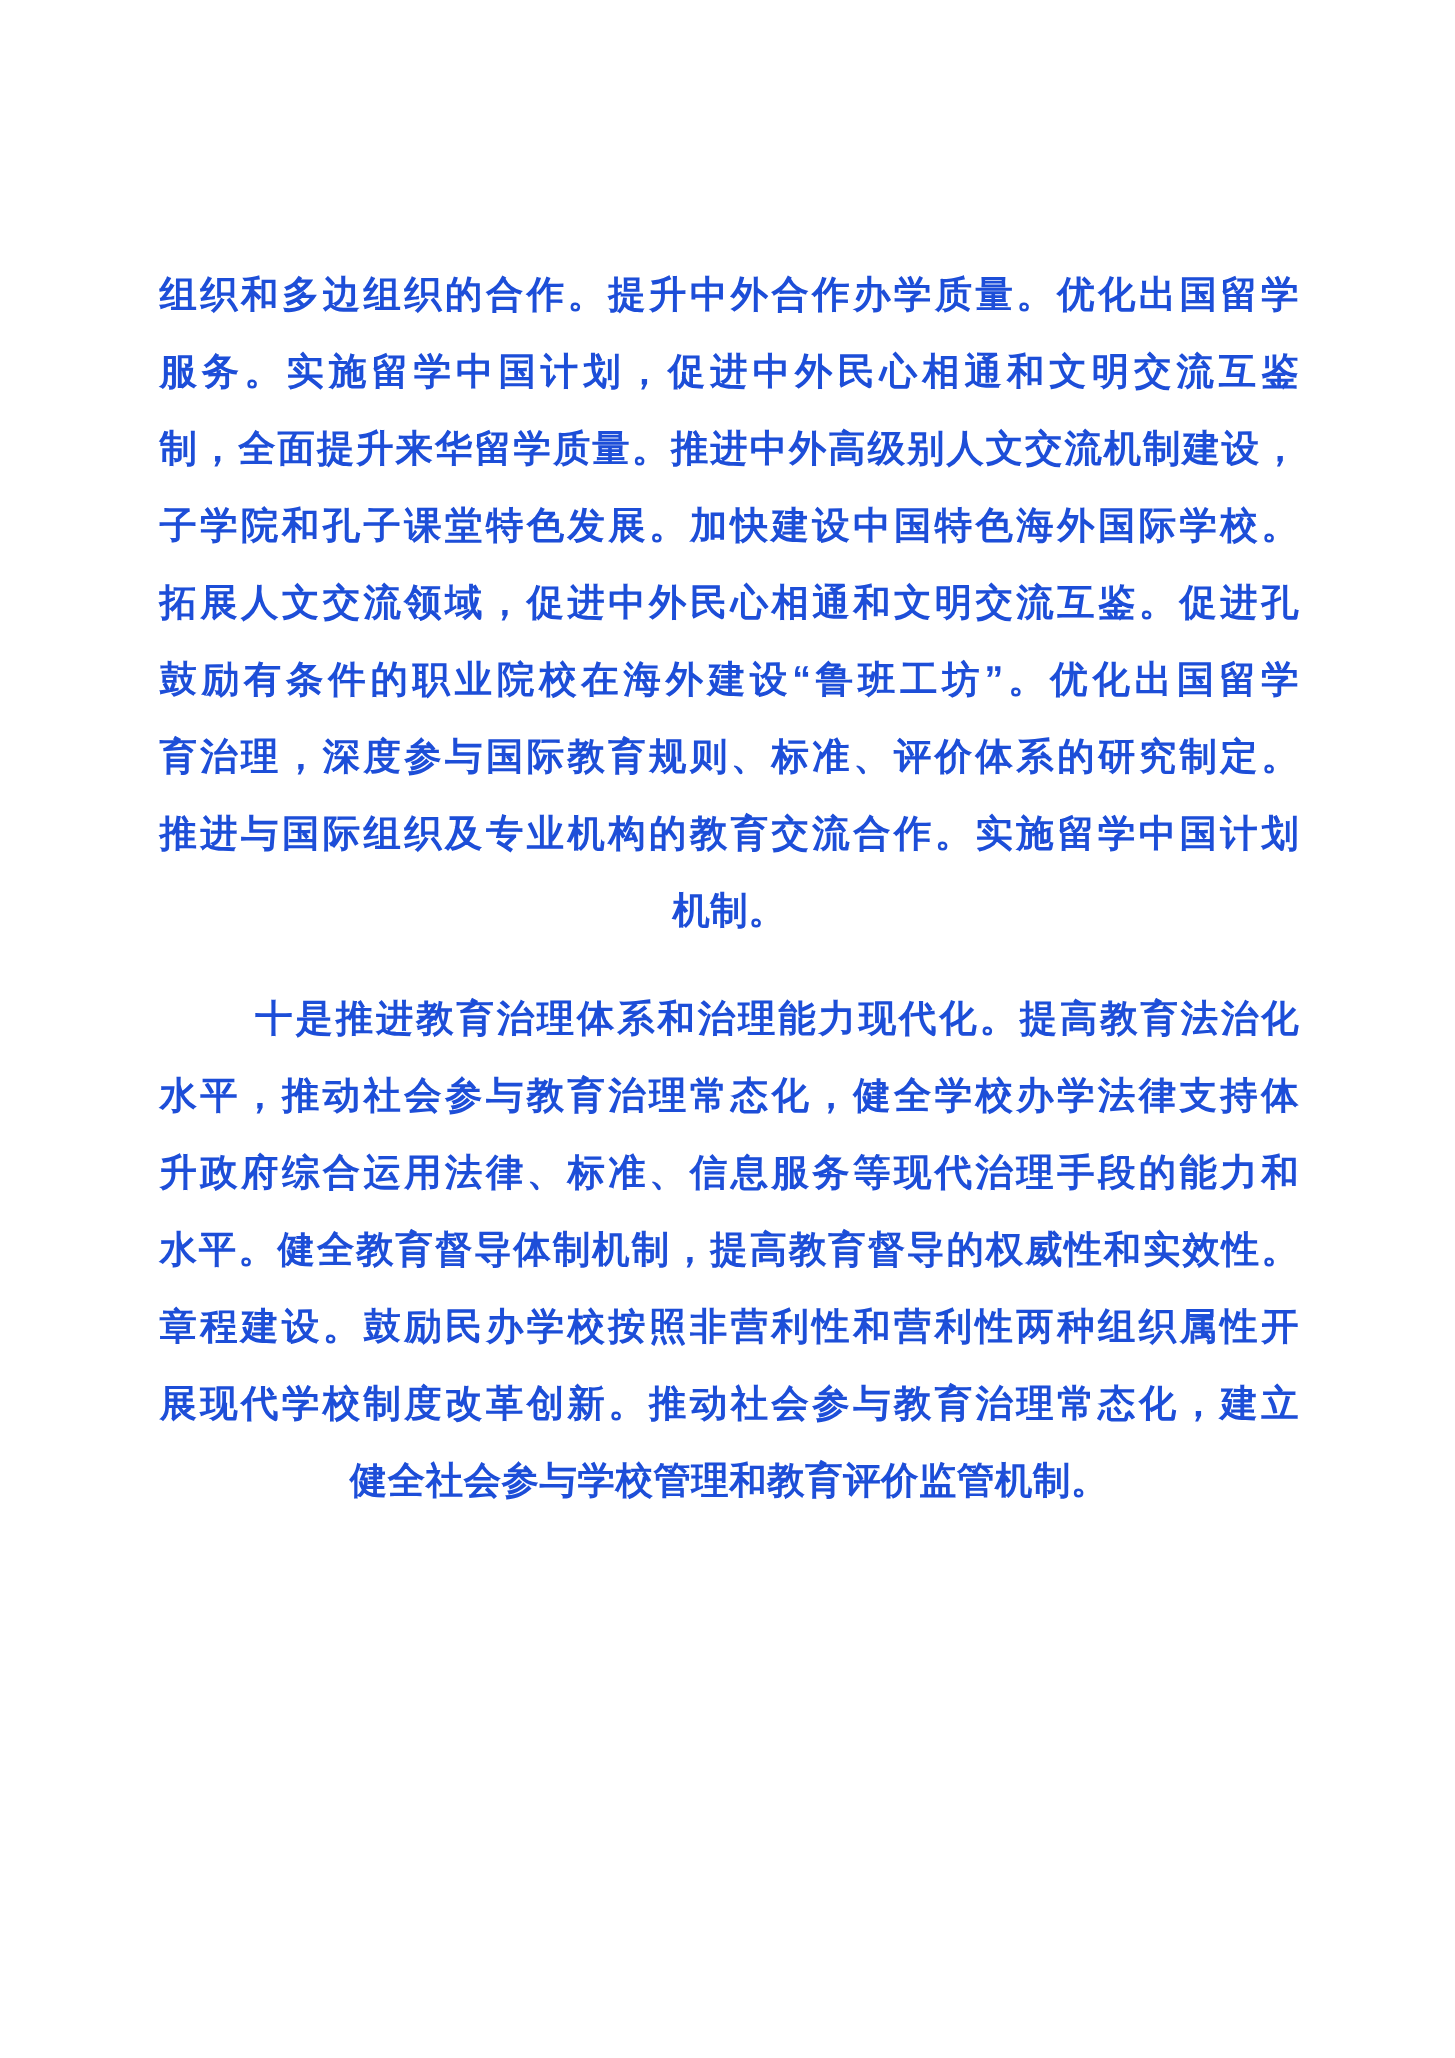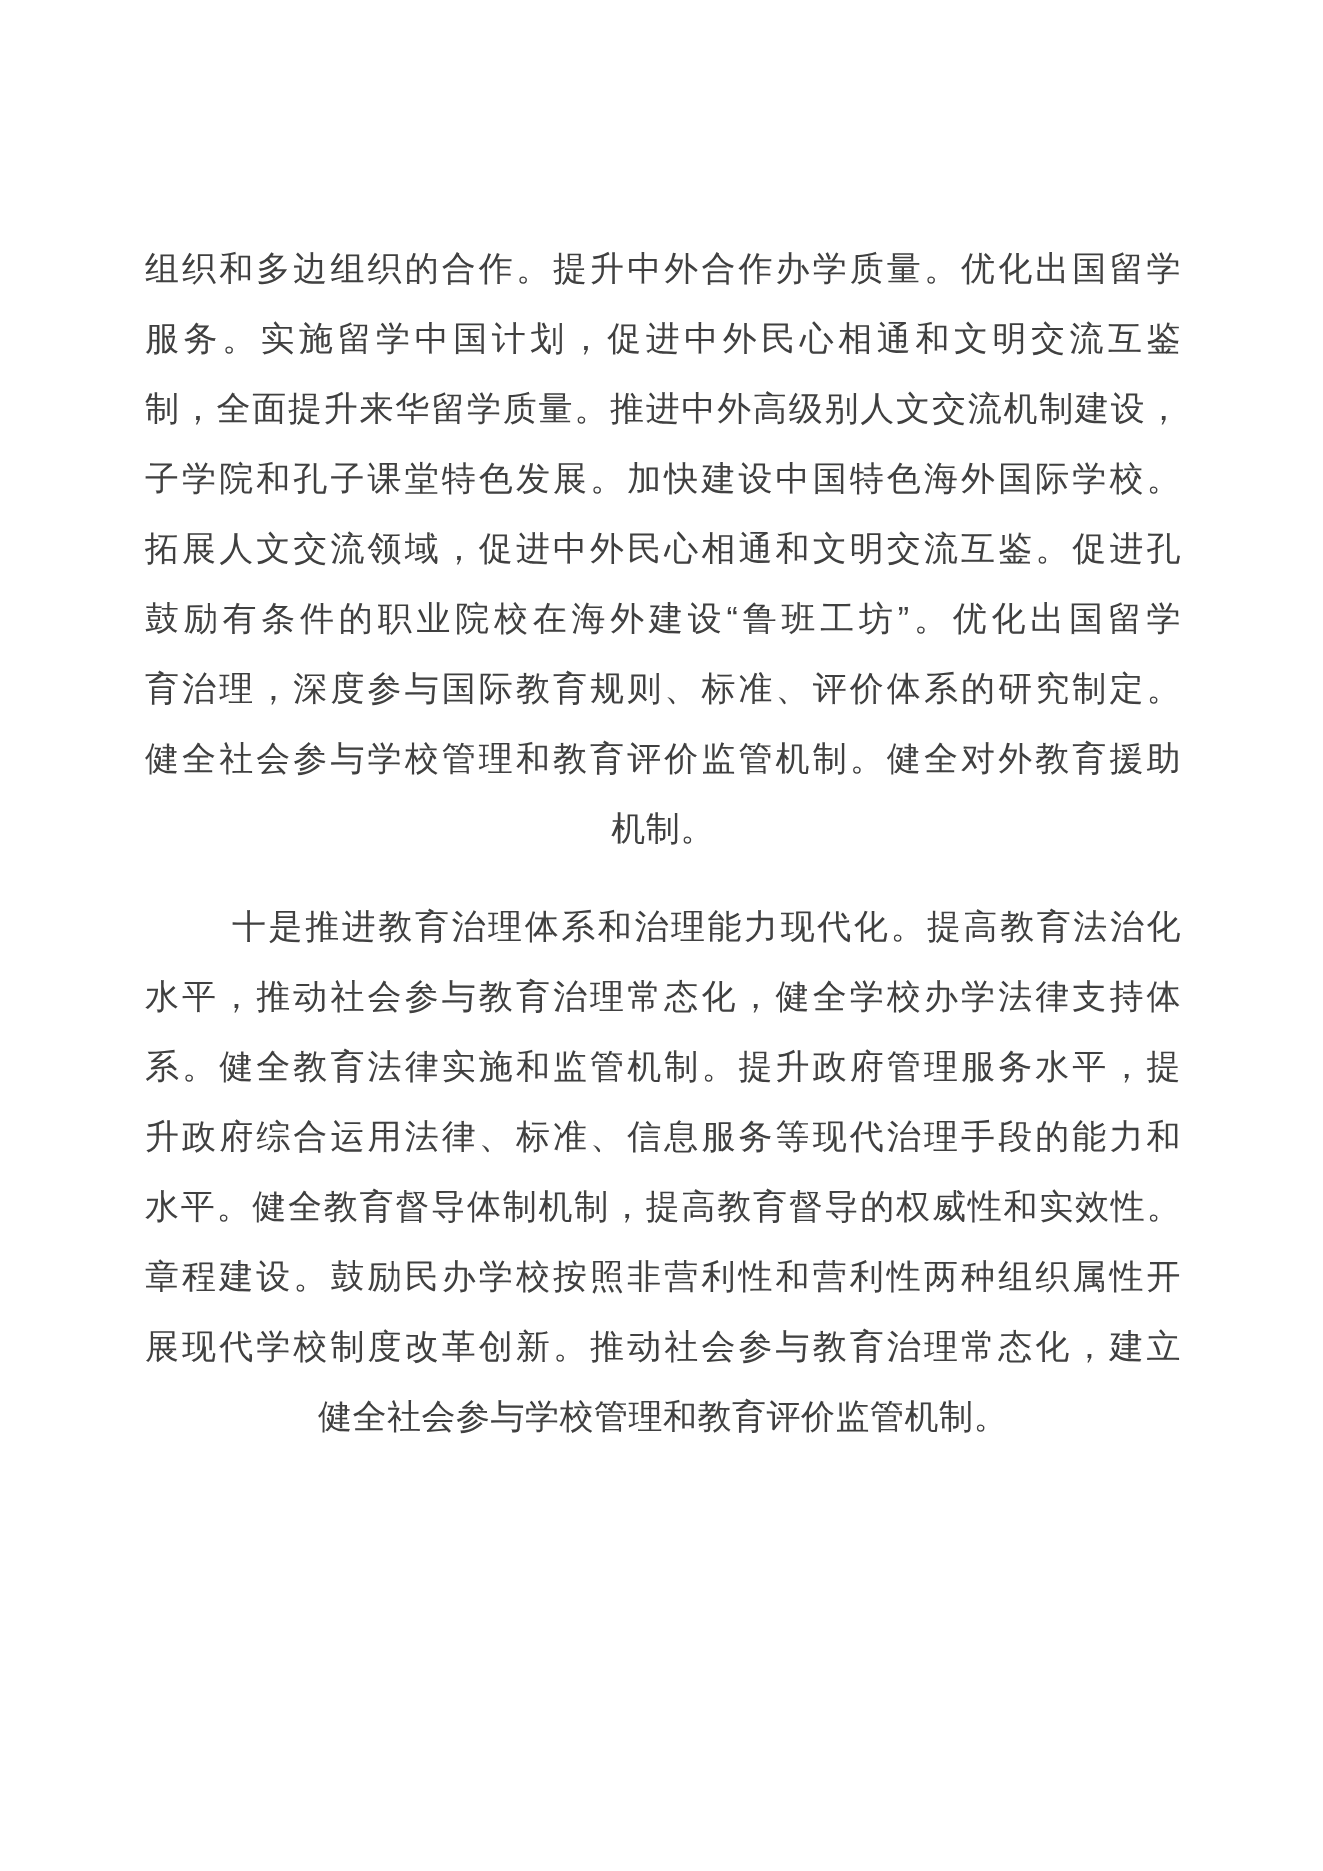--- a/index.html
+++ b/index.html
@@ -24,24 +24,24 @@
     }
     .para {
       margin: 0;
     }
     .para + .para {
       margin-top: 28px;
     }
     .line {
       font-size: 34px;
       line-height: 70px;
-      color: #404040;
+      color: #1d4ed8;
       text-align: justify;
       text-align-last: justify;
-      font-weight: 400;
+      font-weight: 700;
       letter-spacing: 0.5px;
     }
     .line.last {
       text-align: center;
       text-align-last: auto;
     }
     .line.indent {
       padding-left: 87px;
     }
   </style>
@@ -52,28 +52,27 @@
   <div class="text-block">
 
     <div class="para">
       <div class="line">组织和多边组织的合作。提升中外合作办学质量。优化出国留学</div>
       <div class="line">服务。实施留学中国计划，促进中外民心相通和文明交流互鉴</div>
       <div class="line">制，全面提升来华留学质量。推进中外高级别人文交流机制建设，</div>
       <div class="line">子学院和孔子课堂特色发展。加快建设中国特色海外国际学校。</div>
       <div class="line">拓展人文交流领域，促进中外民心相通和文明交流互鉴。促进孔</div>
       <div class="line">鼓励有条件的职业院校在海外建设“鲁班工坊”。优化出国留学</div>
       <div class="line">育治理，深度参与国际教育规则、标准、评价体系的研究制定。</div>
-      <div class="line">健全社会参与学校管理和教育评价监管机制。健全对外教育援助</div>
+      <div class="line">推进与国际组织及专业机构的教育交流合作。实施留学中国计划</div>
       <div class="line last">机制。</div>
     </div>
 
     <div class="para">
       <div class="line indent">十是推进教育治理体系和治理能力现代化。提高教育法治化</div>
       <div class="line">水平，推动社会参与教育治理常态化，健全学校办学法律支持体</div>
-      <div class="line">系。健全教育法律实施和监管机制。提升政府管理服务水平，提</div>
       <div class="line">升政府综合运用法律、标准、信息服务等现代治理手段的能力和</div>
       <div class="line">水平。健全教育督导体制机制，提高教育督导的权威性和实效性。</div>
       <div class="line">章程建设。鼓励民办学校按照非营利性和营利性两种组织属性开</div>
       <div class="line">展现代学校制度改革创新。推动社会参与教育治理常态化，建立</div>
       <div class="line last">健全社会参与学校管理和教育评价监管机制。</div>
     </div>
 
   </div>
 </div>
 

